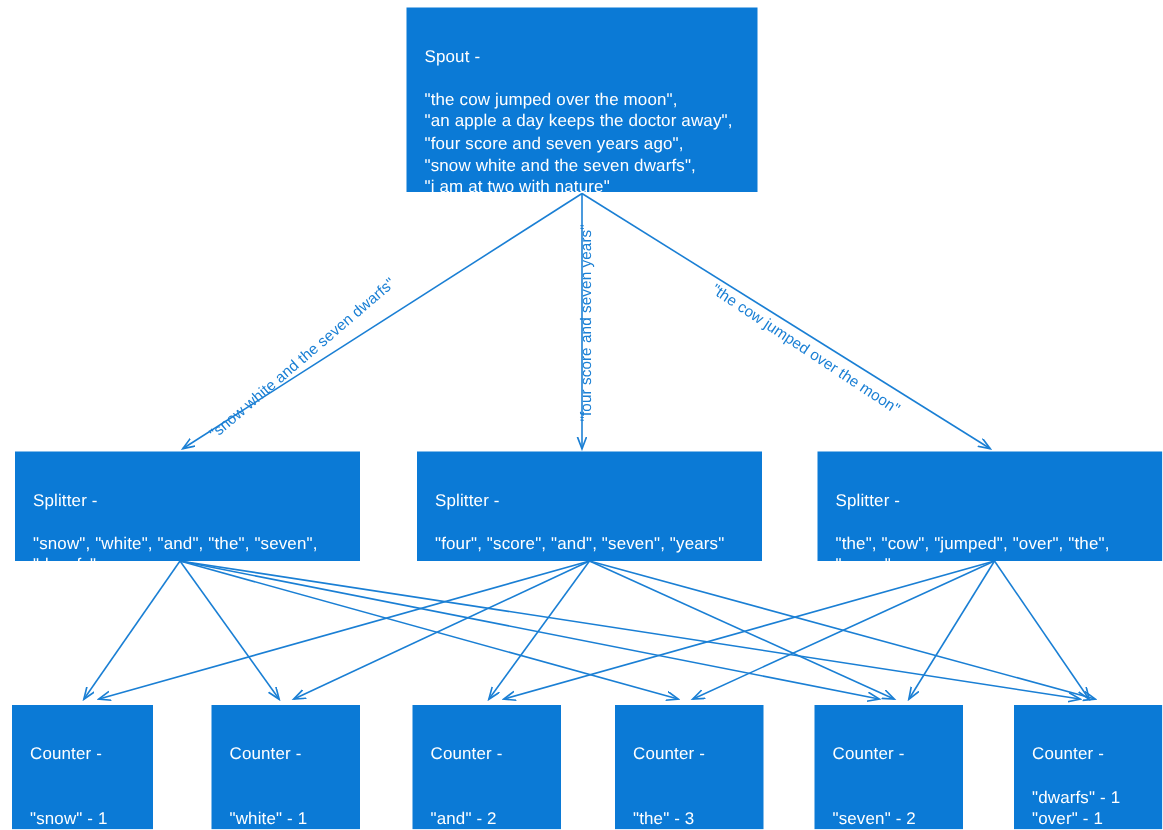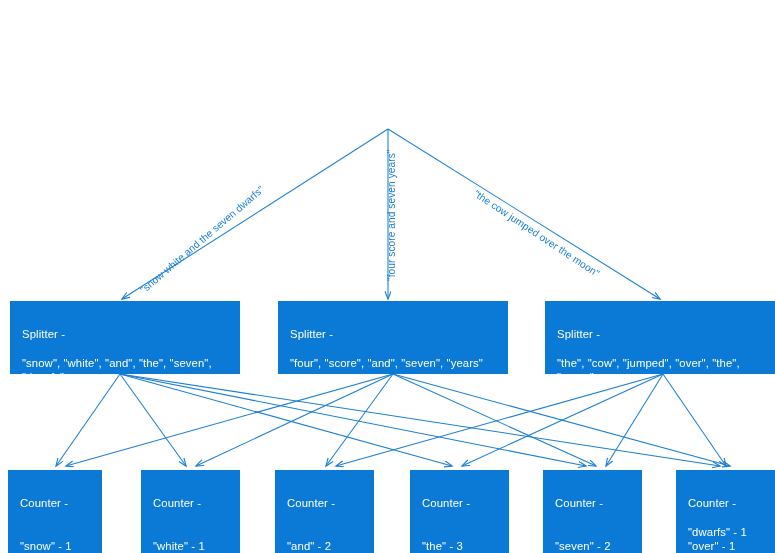--- a/index.html
+++ b/index.html
@@ -88,20 +88,28 @@
       <path d="M393,374 L596,466"></path>
       <path d="M393,374 L730,466"></path>
 
       <path d="M663,374 L336,466"></path>
       <path d="M663,374 L462,466"></path>
       <path d="M663,374 L606,466"></path>
       <path d="M663,374 L726,466"></path>
     </g>
   </svg>
 
+  <div class="node spout" style="left:271px; top:5px; width:234px; height:123px;">
+    <span class="title">Spout -</span>
+    <span class="body">"the cow jumped over the moon",
+"an apple a day keeps the doctor away",
+"four score and seven years ago",
+"snow white and the seven dwarfs",
+"i am at two with nature"</span>
+  </div>
 
   <div class="node splitter" style="left:10px; top:301px; width:230px; height:73px;">
     <span class="title">Splitter -</span>
     <span class="body">"snow", "white", "and", "the", "seven",
 "dwarfs"</span>
   </div>
 
   <div class="node splitter" style="left:278px; top:301px; width:230px; height:73px;">
     <span class="title">Splitter -</span>
     <span class="body">"four", "score", "and", "seven", "years"</span>

